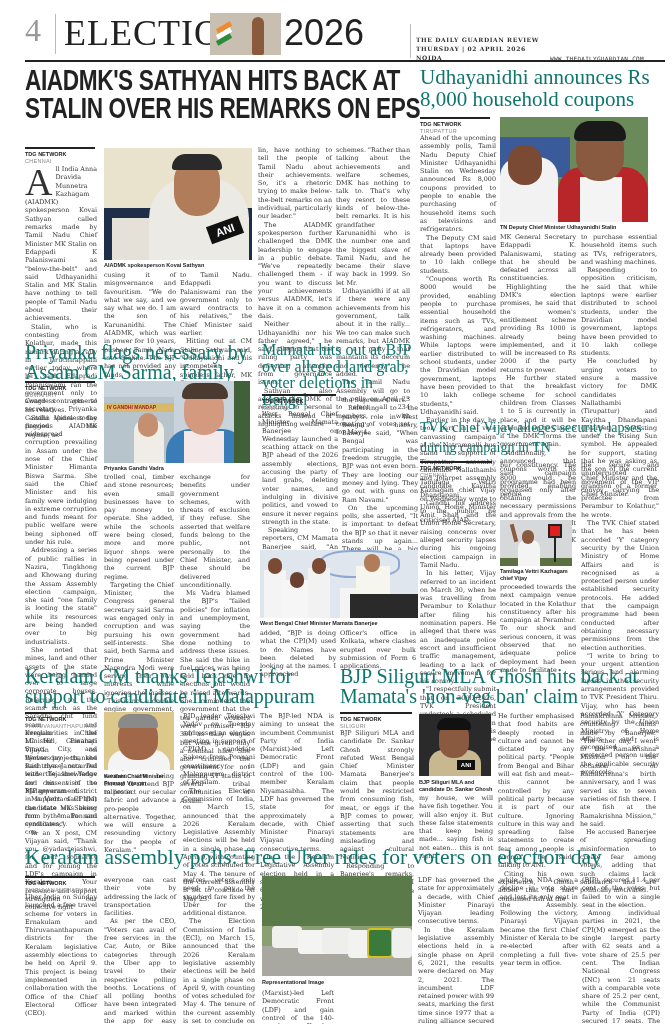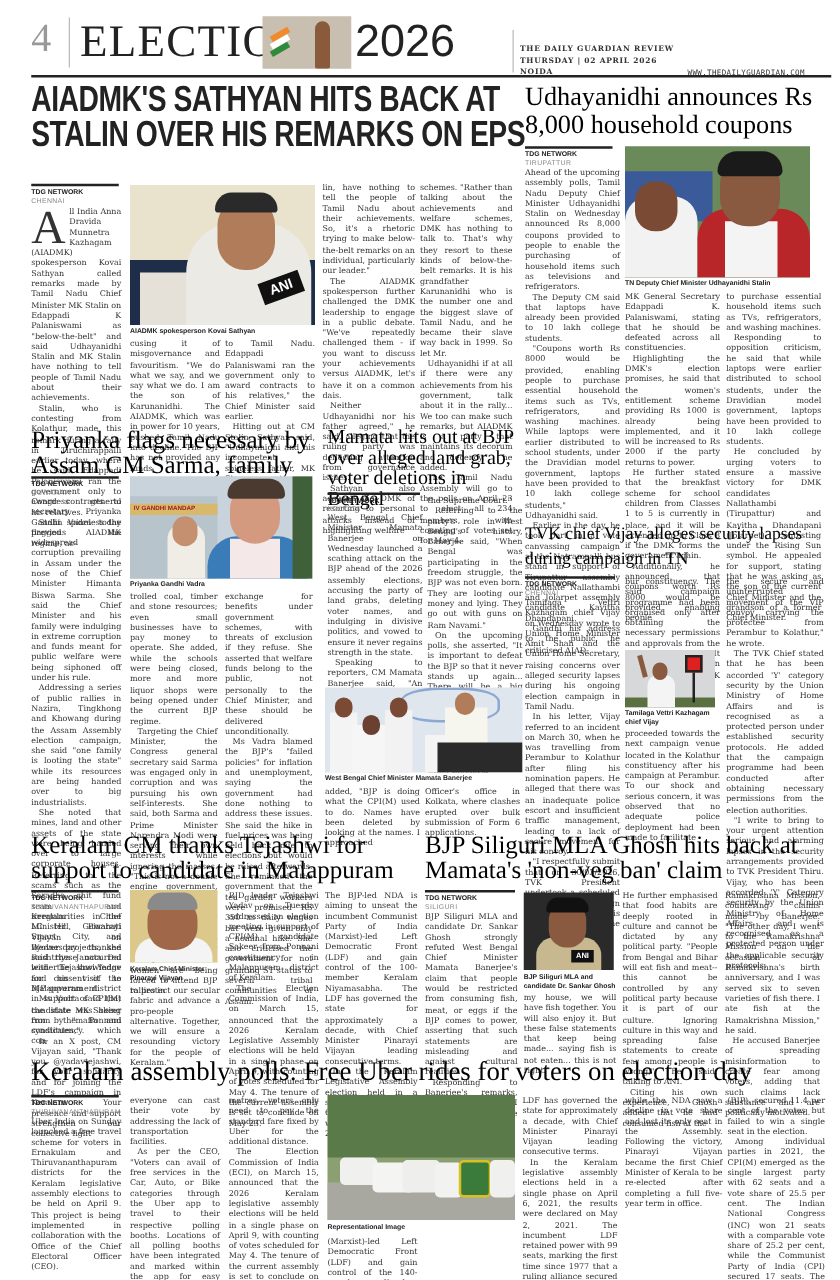--- a/index.html
+++ b/index.html
@@ -14,21 +14,21 @@
 .masthead-logo .tri2{position:absolute;left:6px;top:18px;width:16px;height:5px;background:#fff;transform:rotate(-30deg)}
 .masthead-logo .tri3{position:absolute;left:6px;top:24px;width:16px;height:5px;background:#2e8b3c;transform:rotate(-30deg)}
 .masthead-logo .finger{position:absolute;left:42px;top:4px;width:12px;height:38px;background:#8a5a3c;border-radius:6px 6px 2px 2px}
 .masthead-year{left:284px;top:12px;font-size:36px;font-family:Liberation Sans, sans-serif}
 .masthead-vsep{left:410px;top:24px;width:1px;height:34px;background:#bbb}
 .paper-info{left:416px;top:35px;font-size:6px;font-weight:bold;letter-spacing:.6px;line-height:9px;color:#333;font-family:"DejaVu Serif",serif}
 .paper-url{left:550px;top:55px;font-size:6px;letter-spacing:.3px;font-family:"DejaVu Sans Mono",monospace;color:#333}
 .rule-top{left:25px;top:60px;width:640px;height:2px;background:#222}
 
 .h-sans{font-family:"Liberation Sans",sans-serif;font-weight:bold;color:#222;letter-spacing:-0.5px;transform-origin:left top}
-.h-serif{font-family:"Liberation Serif",serif;color:#000000}
+.h-serif{font-family:"Liberation Serif",serif;color:#0f766e}
 .byline{font-family:"Liberation Sans",sans-serif;font-size:5.5px;font-weight:bold;color:#222;border-top:2px solid #222;padding-top:2px;line-height:7px}
 .byline .loc{font-weight:normal;color:#888;display:block;letter-spacing:.3px}
 .col{font-size:6.4px;line-height:8.3px;text-align:justify;color:#333;font-family:"DejaVu Serif",serif;hyphens:auto}
 .col p{text-indent:6px}
 .caption{font-family:"Liberation Sans",sans-serif;font-size:5.5px;font-weight:bold;color:#222;line-height:6.5px}
 .photo{overflow:hidden}
 .dropcap{float:left;font-size:38px;line-height:32px;font-family:"Liberation Serif",serif;margin-right:3px;margin-top:1px}
 </style>
 </head>
 <body>

